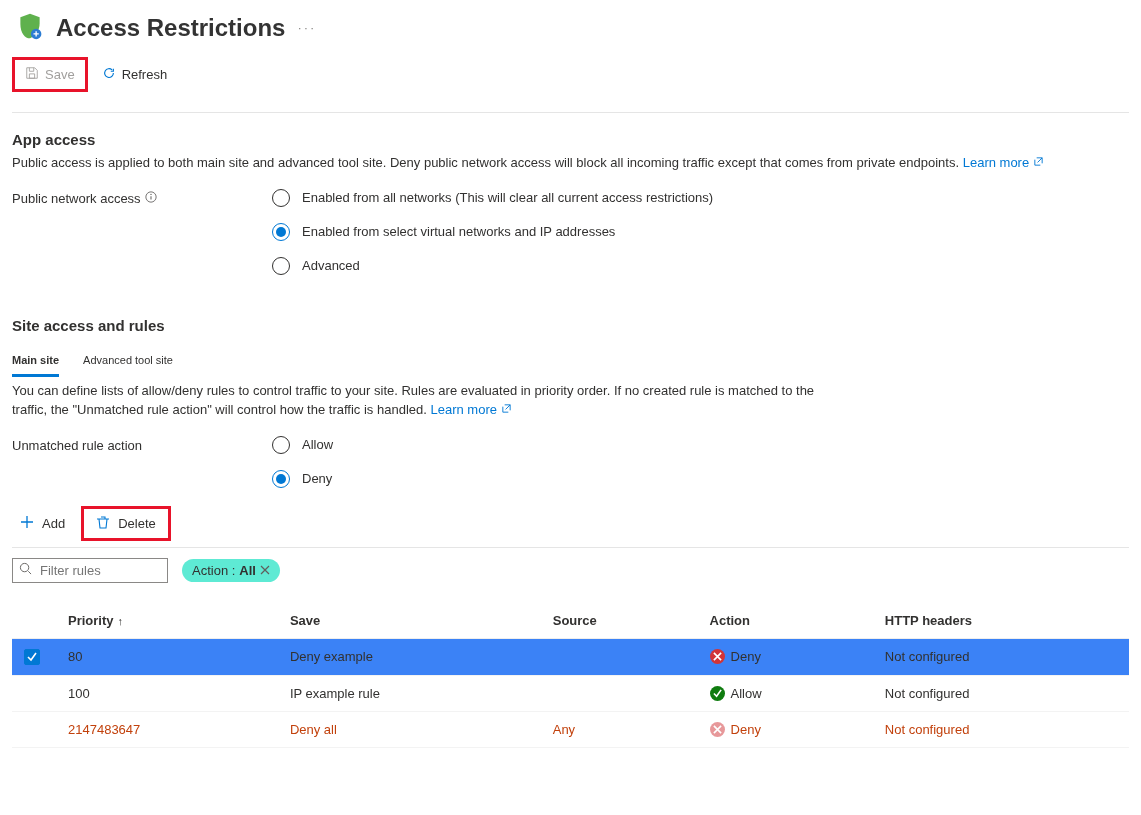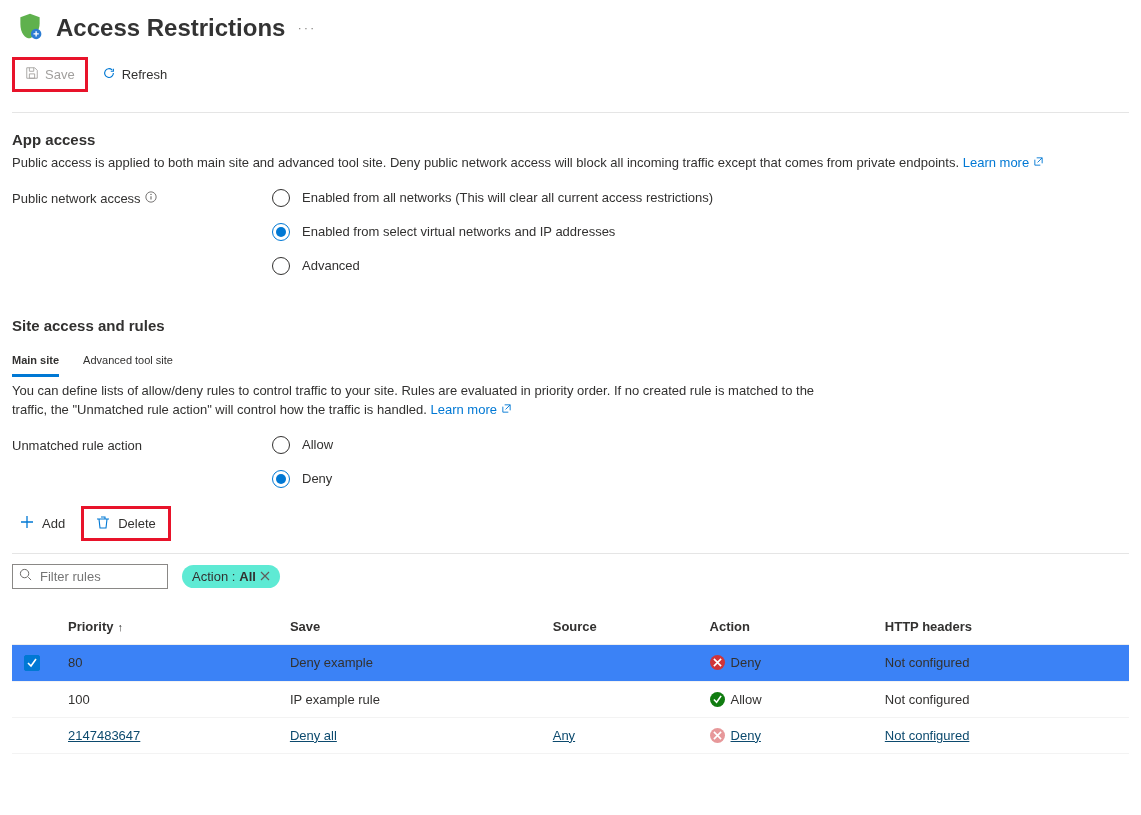--- a/index.html
+++ b/index.html
@@ -47,21 +47,21 @@
     display:flex; align-items:center; justify-content:center; flex-shrink:0;
   }
   .radio.selected .radio-circle { border-color:#0078d4; }
   .radio .radio-dot { width:10px; height:10px; border-radius:50%; background:#0078d4; display:none; }
   .radio.selected .radio-dot { display:block; }
 
   .tabs { display:flex; gap:24px; margin-top:14px; border-bottom:0; }
   .tab { padding:6px 0 8px 0; cursor:pointer; color:#323130; font-size:11px; }
   .tab.active { font-weight:600; border-bottom:3px solid #0078d4; margin-bottom:-1px; }
 
-  .rules-toolbar { display:flex; gap:8px; margin-top:18px; align-items:center; border-bottom:1px solid #e5e5e5; padding-bottom:12px;}
+  .rules-toolbar { display:flex; gap:8px; margin-top:18px; align-items:center; border-bottom:1px solid #e5e5e5; padding-bottom:6px;}
   .rt-btn { display:inline-flex; align-items:center; gap:8px; padding:4px 8px; border:none; background:transparent; cursor:pointer; color:#323130; font:inherit;}
   .rt-btn svg{width:14px;height:14px}
   .delete-highlight { border:3px solid #e8132a; padding:2px 4px; }
 
   .filter-row { display:flex; gap:14px; margin-top:10px; align-items:center; }
   .filter-input {
     display:flex; align-items:center; gap:6px;
     border:1px solid #8a8886; padding:3px 6px; width:156px;
   }
   .filter-input input { border:none; outline:none; font:inherit; width:100%; }
@@ -74,21 +74,21 @@
   .pill-x svg{width:10px;height:10px}
 
   table.rules { width:100%; border-collapse:collapse; margin-top:20px; }
   table.rules th {
     text-align:left; font-weight:600; padding:10px 12px; border-bottom:1px solid #eee;
     font-size:13px;
   }
   table.rules td { padding:10px 12px; font-size:13px; }
   tbody tr { border-bottom:1px solid #f3f3f3; }
   tbody tr.selected { background:#3b82f6; }
-  tbody tr.disabled td { color:#0c4a6e;text-decoration:underline; }
+  tbody tr.disabled td { color:#c2410c; }
   tbody tr.disabled .status-icon{opacity:.5}
   .check {
     width:16px;height:16px;border:1px solid #8a8886;border-radius:2px;display:inline-flex;
     align-items:center;justify-content:center;background:#fff;
   }
   .check.checked{background:#0078d4;border-color:#0078d4}
   .check svg{width:10px;height:10px}
   .sort-arrow{font-size:11px;margin-left:4px}
   .status-icon{width:15px;height:15px;border-radius:50%;display:inline-flex;align-items:center;justify-content:center;margin-right:6px;vertical-align:middle}
   .status-icon.deny{background:#d13438;color:#fff}

